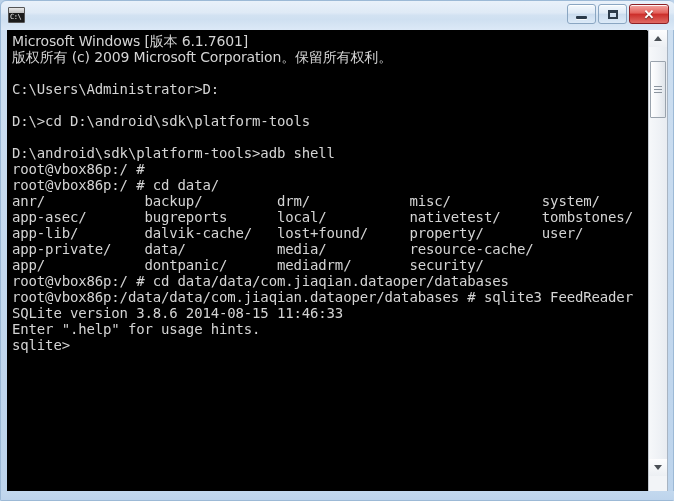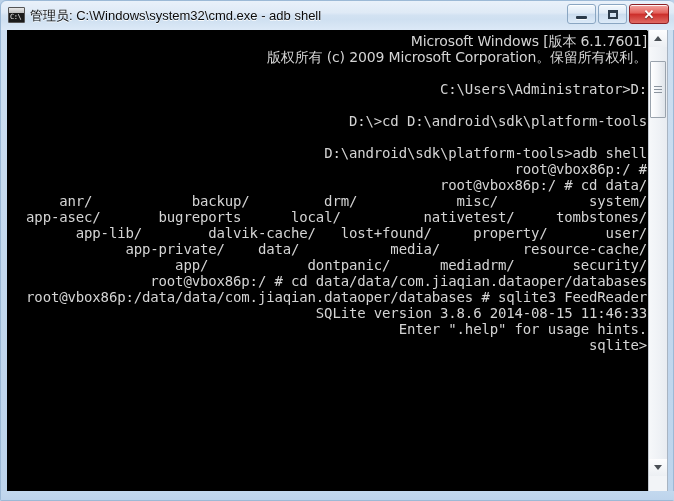--- a/index.html
+++ b/index.html
@@ -91,21 +91,21 @@
   }
   #screen{
     position:absolute;left:5px;top:3px;right:0;
     color:#d4d4d4;
     font-family:"DejaVu Sans Mono",monospace;
     font-size:14px;
     line-height:16px;
     white-space:pre;
     letter-spacing:-0.15px;
   }
-  .line{height:16px;white-space:pre;text-align:right;}
+  .line{height:16px;white-space:pre;}
   .cjk{font-family:"DejaVu Sans","Liberation Sans",sans-serif;}
 
   
   #scrollbar{
     position:absolute;left:647px;top:29px;width:20px;height:462px;
     background:#f2f4f7;
     border-left:1px solid #c2c8cf;
     border-right:1px solid #a8b4c2;
     box-sizing:border-box;
   }
@@ -145,21 +145,20 @@
 <div id="window">
 
   <div id="titlebar">
     <div id="title-left"></div>
 
     <div id="app-icon">
       <div class="bar"></div>
       <div class="txt">C:\</div>
     </div>
 
-    <div id="title-text">管理员: C:\Windows\system32\cmd.exe - adb  shell</div>
 
     <div class="winbtn" id="btn-min">
       <span class="glyph">
           <i class="g-min"></i>
         </span>
     </div>
     <div class="winbtn" id="btn-max">
       <span class="glyph">
           <i class="g-max"></i>
         </span>

